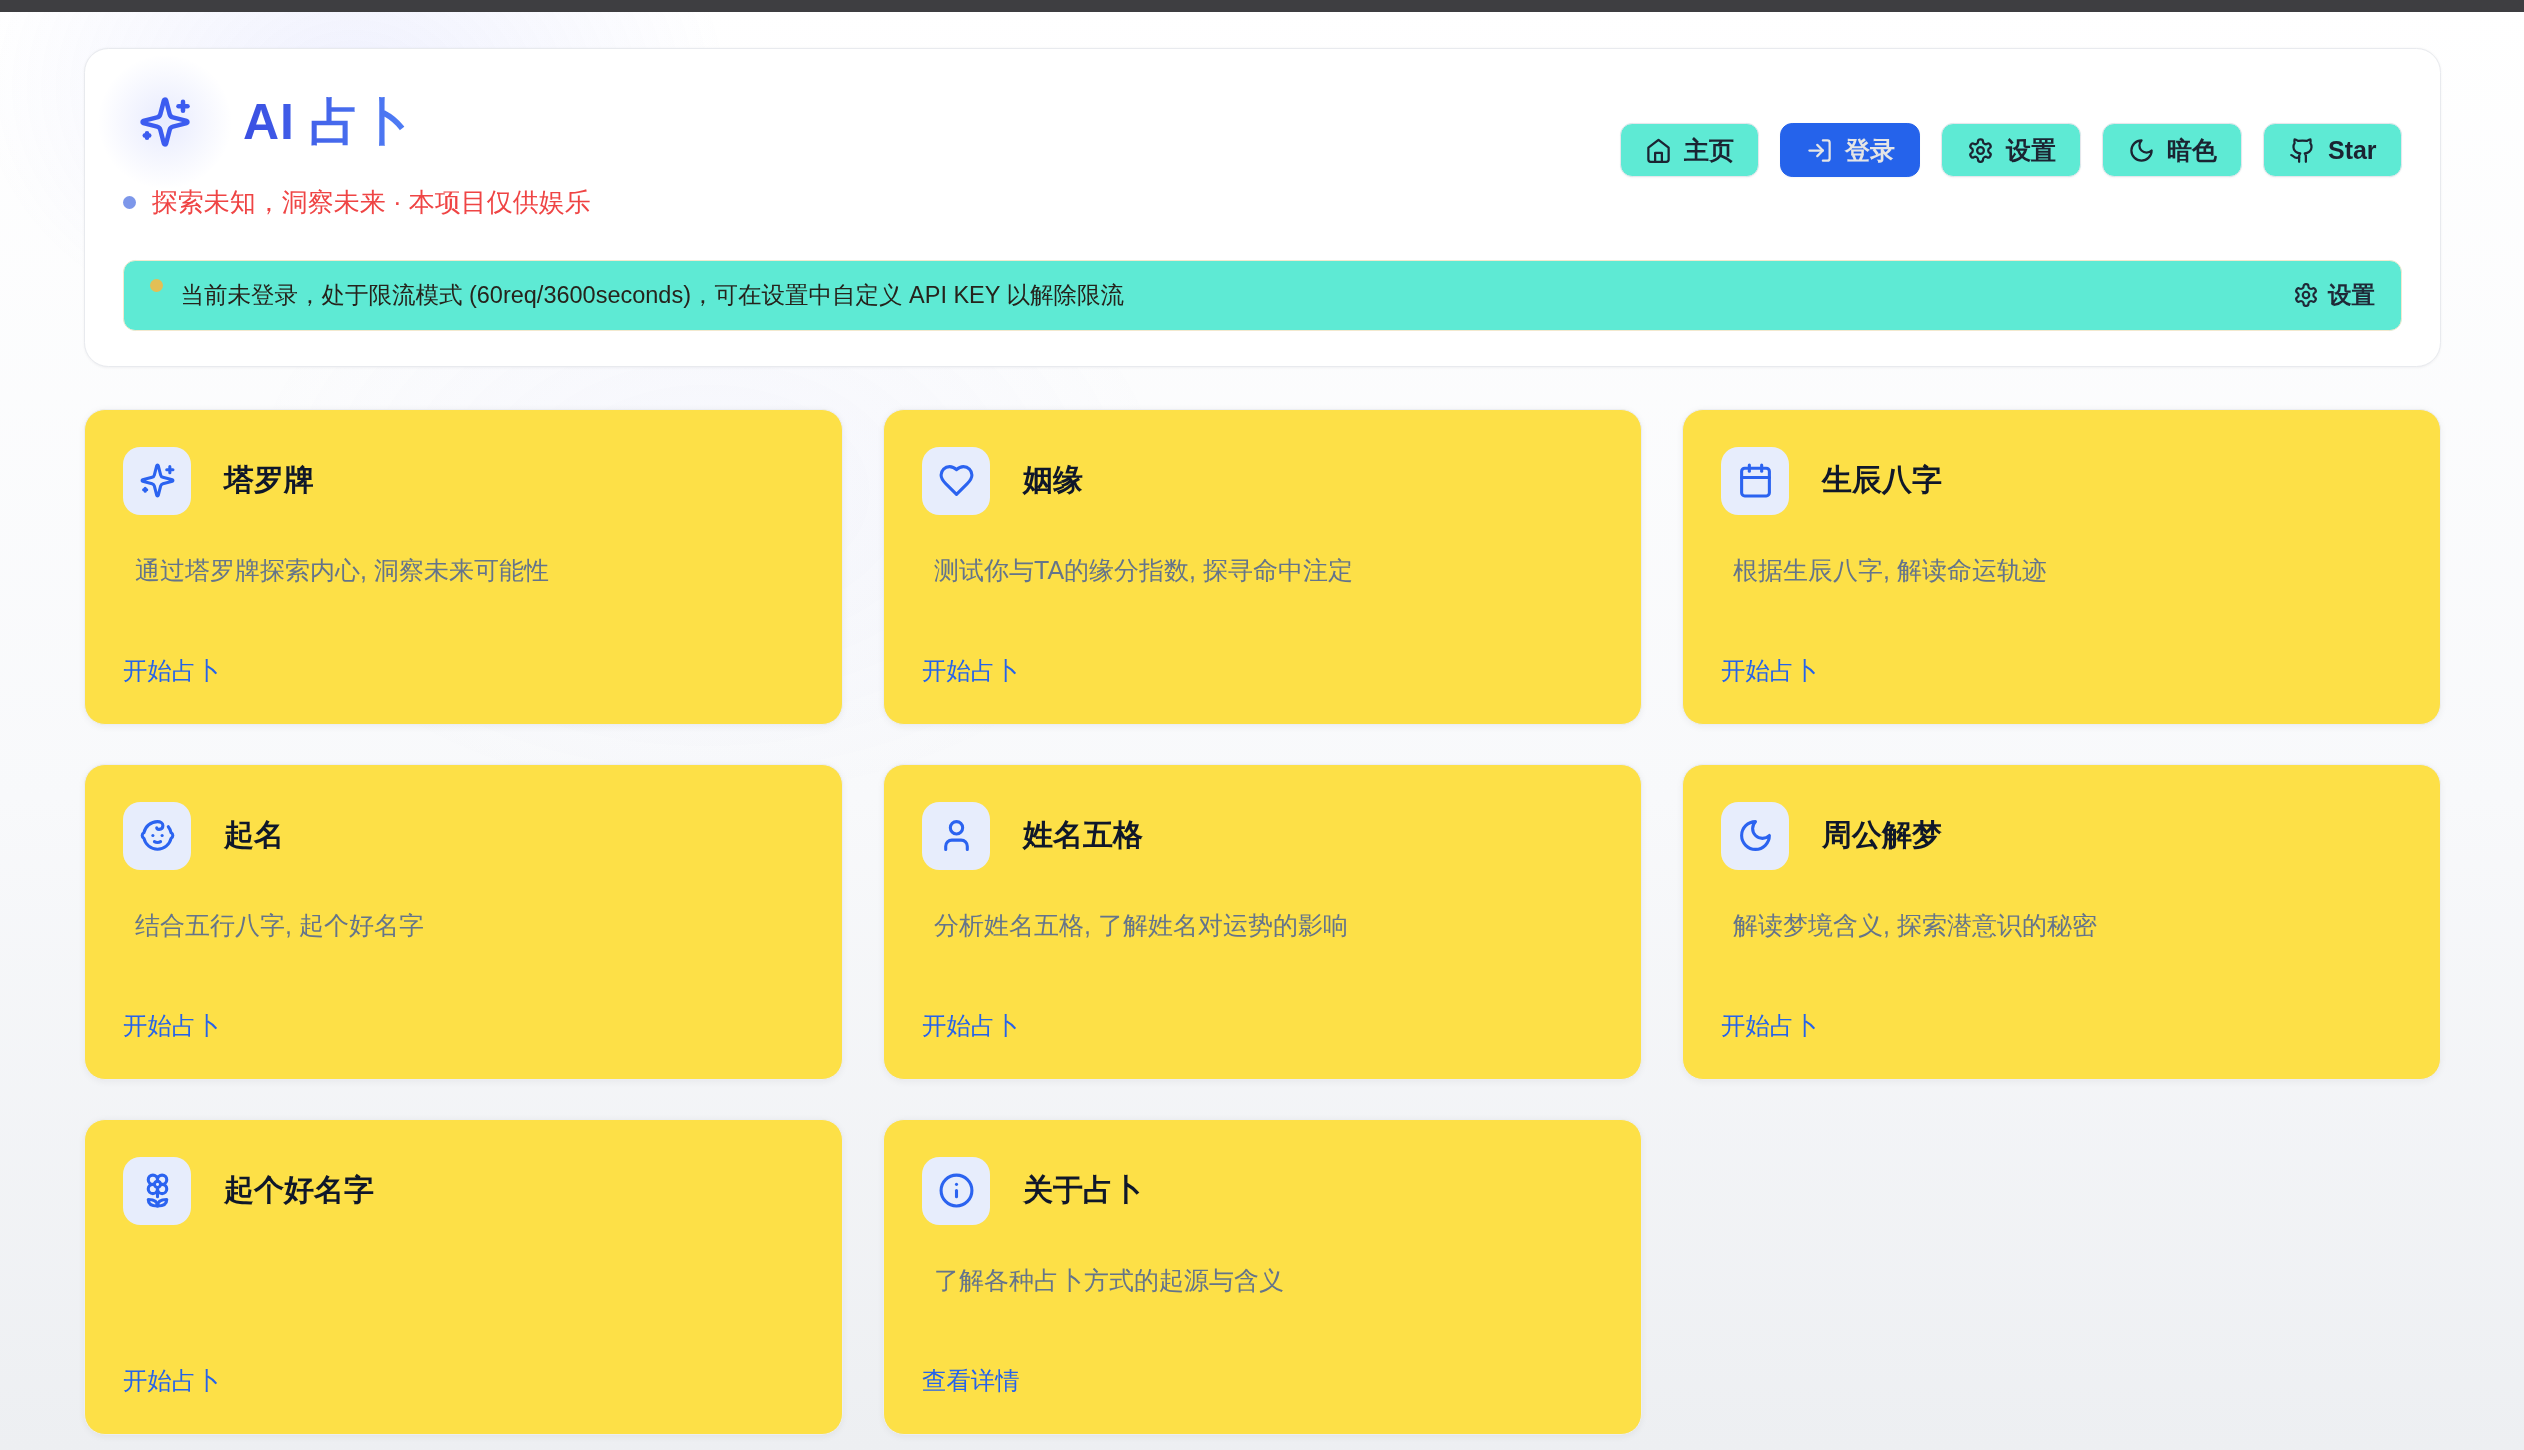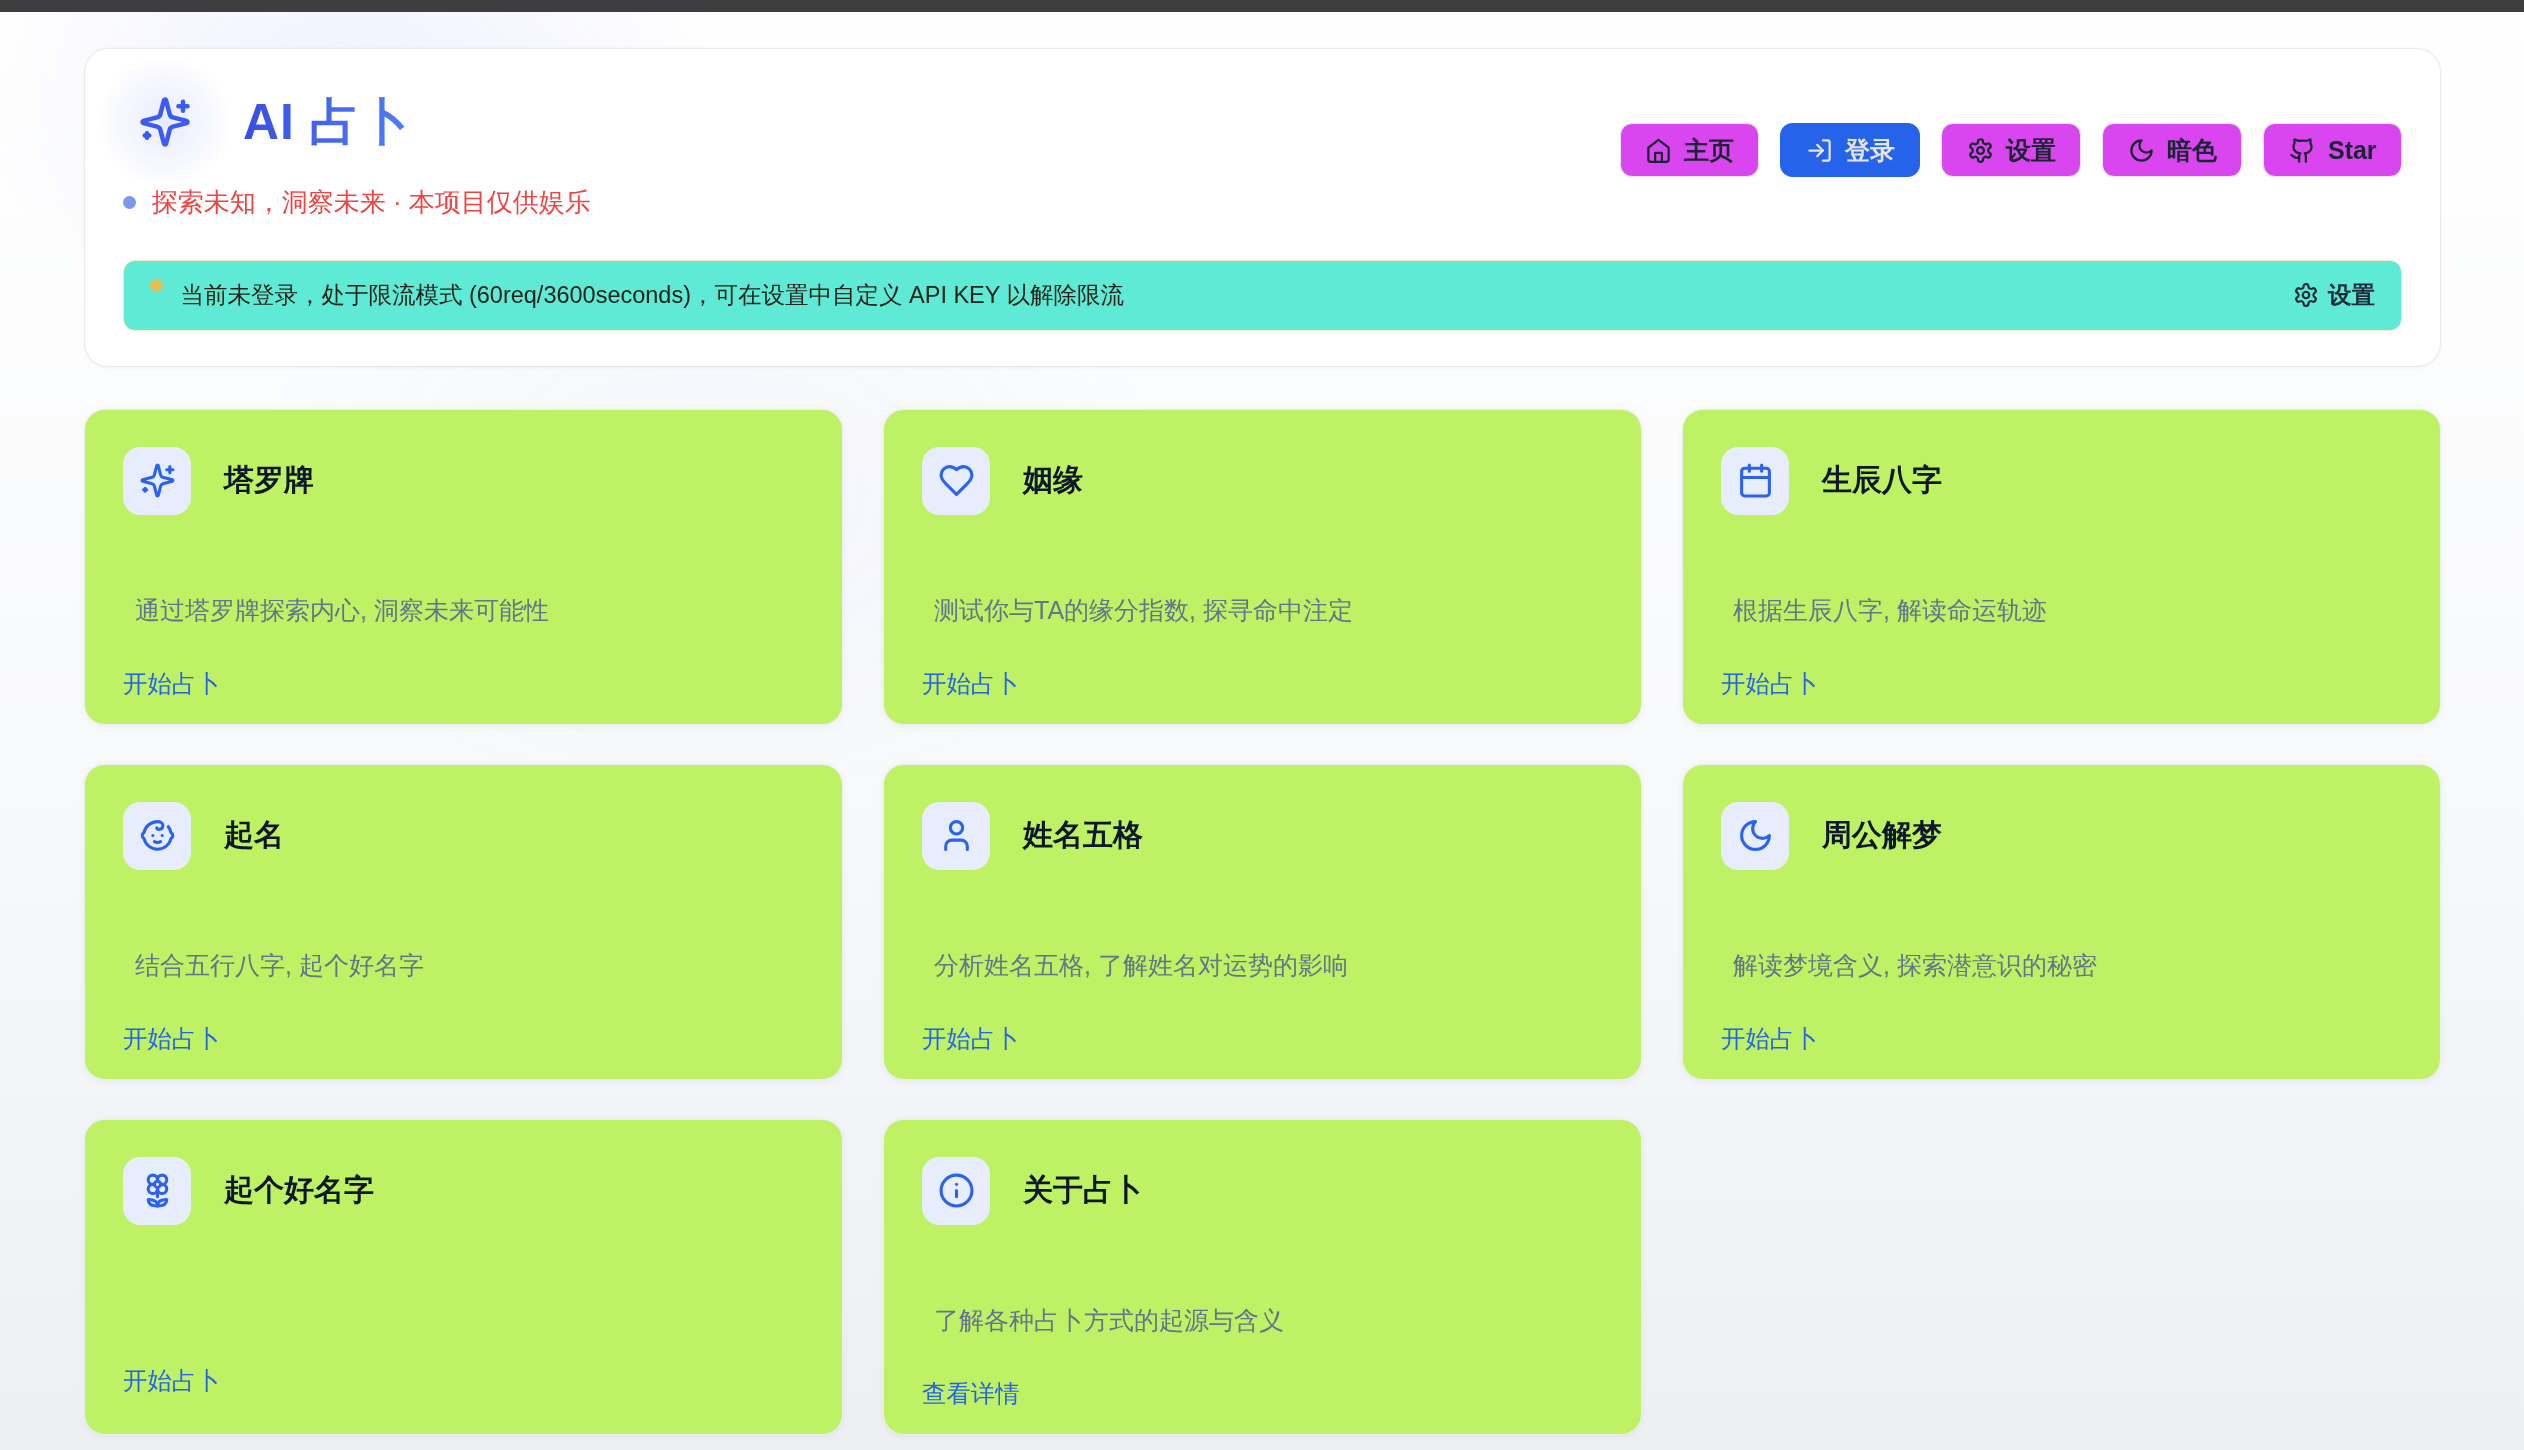--- a/index.html
+++ b/index.html
@@ -41,21 +41,21 @@
     -webkit-background-clip:text; background-clip:text; color:transparent;
   }
   .subtitle-row { margin-top:21px; display:flex; align-items:center; gap:15.7px; }
   .subtitle-dot { width:13px; height:13px; border-radius:50%; background:#7d97ea; flex:none; }
   .subtitle { font-size:26px; color:#ef4444; }
 
   .nav { display:flex; gap:21px; align-items:center; }
   .nav-btn {
     display:flex; align-items:center; gap:12.2px;
     height:54px; padding:0 24.4px;
-    background:#d946ef; border:0.9px solid #e4e7ec; border-radius:12.2px;
+    background:#5eead4; border:0.9px solid #e4e7ec; border-radius:12.2px;
     font-family:inherit; font-size:25px; font-weight:600; color:#1b2432;
     box-shadow:0 0.9px 1.7px rgba(16,24,40,.04); cursor:pointer;
   }
   .nav-btn svg { width:27px; height:27px; }
   .nav-btn.primary { background:#2563eb; border-color:#2563eb; color:#e5e5e5; }
 
   .banner {
     margin-top:40px; display:flex; align-items:flex-start; gap:17.4px;
     background:#5eead4; border:0.9px solid #f2e9cf; border-radius:12.2px;
     padding:18.3px 26px; font-size:23.5px; color:#26231c;
@@ -63,26 +63,25 @@
   .banner-dot { width:13px; height:13px; border-radius:50%; background:#e3bf55; flex:none; }
   .banner-action {
     margin-left:auto; display:flex; align-items:center; gap:8.7px;
     color:#1f2937; font-weight:600; cursor:pointer; white-space:nowrap;
   }
   .banner-action svg { width:26px; height:26px; }
 
   
   .grid { margin-top:42px; display:grid; grid-template-columns:repeat(3,1fr); gap:39px 40px; }
   .card {
-    background:#bef264; border:0.9px solid #eceef2; border-radius:21px;
+    background:#fde047; border:0.9px solid #eceef2; border-radius:21px;
     padding:37px 38px; height:316px;
     display:flex; flex-direction:column;
     box-shadow:0 1.7px 7px rgba(15,23,42,.05);
     cursor:pointer;
-    gap:40px;
   }
   .card-head { display:flex; align-items:center; gap:33px; }
   .icon-box {
     width:68px; height:68px; border-radius:17.4px; background:#e7edfc;
     display:flex; align-items:center; justify-content:center; color:#2b63f0; flex:none;
   }
   .icon-box svg { width:37px; height:37px; }
   .card-title { font-size:30px; font-weight:700; color:#0f172a; margin:0; }
   .card-desc { margin:37px 12px 0; font-size:25px; color:#64748b; line-height:1.45; }
   .card-action {

